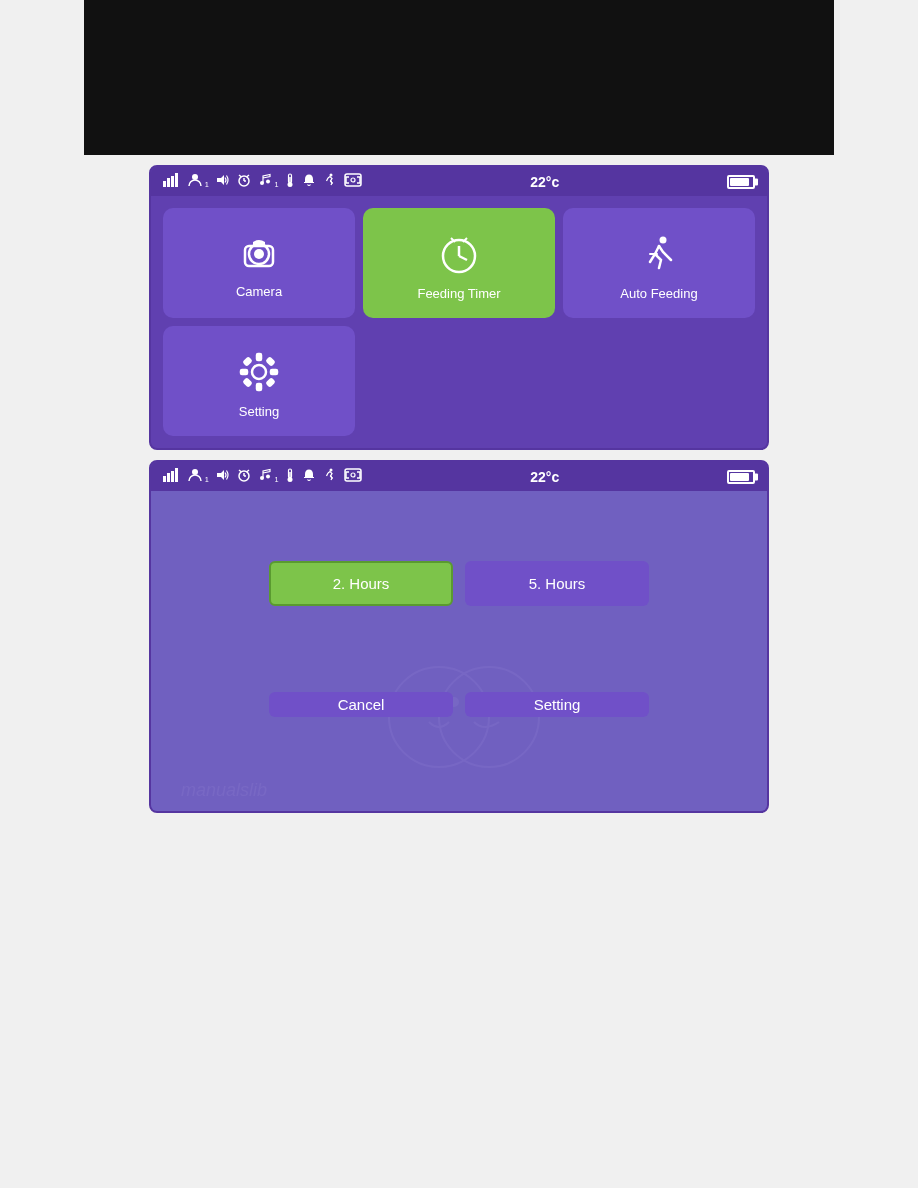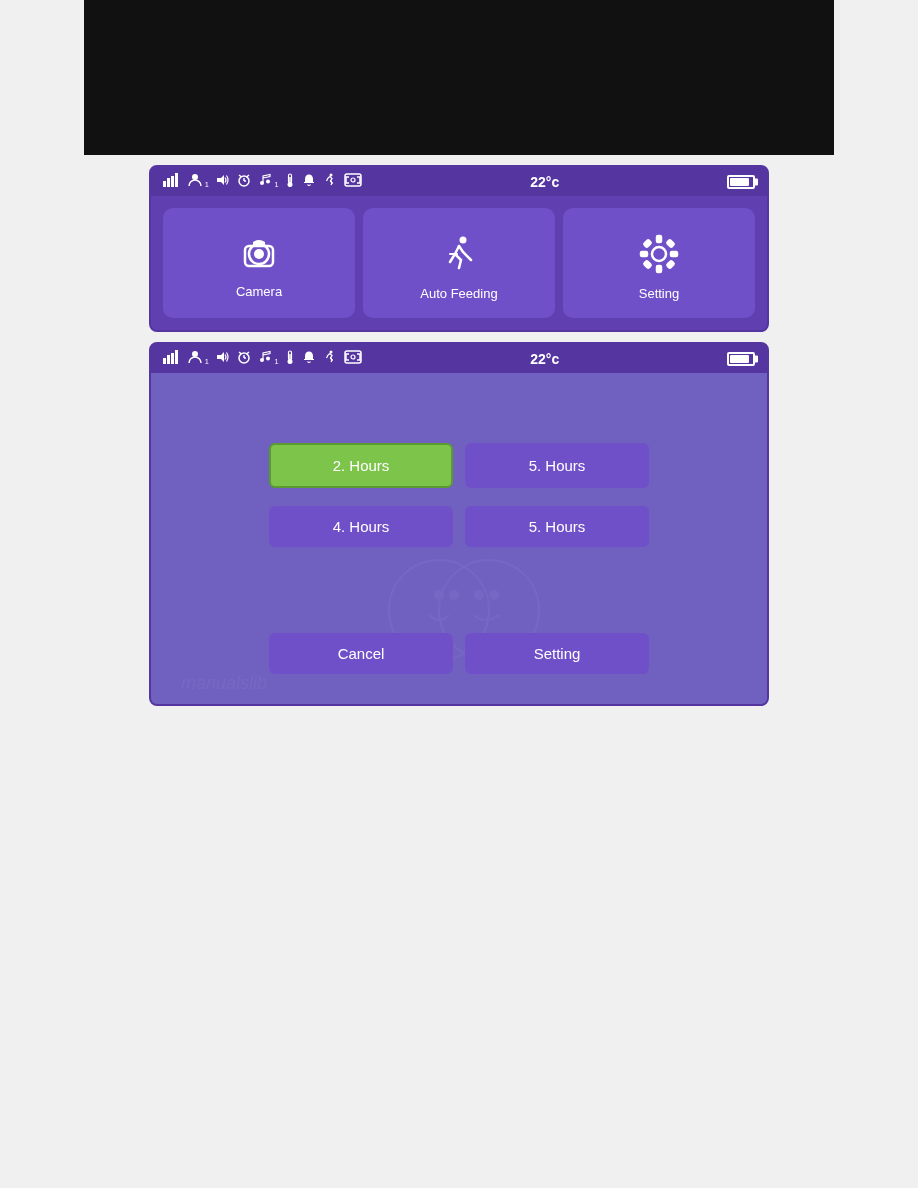--- a/index.html
+++ b/index.html
@@ -170,21 +170,21 @@
       width: 380px;
       position: relative;
       z-index: 1;
     }
 
     .dialog-action-btn {
       background: #7050c8;
       color: white;
       border: none;
       border-radius: 6px;
-      padding: 12px 20px;
+      padding: 4px 20px;
       font-size: 15px;
       cursor: pointer;
       text-align: center;
     }
 
   </style>
 </head>
 <body>
 
 <div class="top-banner"></div>
@@ -283,20 +283,32 @@
             <path d="M16 8 Q22 4 28 8 L28 13 Q22 10 16 13Z" fill="white"></path>
             <circle cx="22" cy="10" r="2" fill="white"></circle>
             <rect x="8" y="12" width="28" height="20" rx="4" stroke="white" stroke-width="2.5" fill="none"></rect>
           </svg>
         </span>
         <span class="menu-item-label">Camera</span>
       </div>
 
 
 
+      <div class="menu-item active">
+        <span class="menu-item-icon">
+          <svg width="44" height="44" viewBox="0 0 44 44">
+            <circle cx="22" cy="24" r="16" stroke="white" stroke-width="2.5" fill="none"></circle>
+            <line x1="22" y1="24" x2="22" y2="14" stroke="white" stroke-width="2.5"></line>
+            <line x1="22" y1="24" x2="30" y2="28" stroke="white" stroke-width="2.5"></line>
+            <line x1="14" y1="6" x2="18" y2="10" stroke="white" stroke-width="2"></line>
+            <line x1="30" y1="6" x2="26" y2="10" stroke="white" stroke-width="2"></line>
+          </svg>
+        </span>
+        <span class="menu-item-label">Feeding Timer</span>
+      </div>
 
       <div class="menu-item">
         <span class="menu-item-icon">
           <svg width="44" height="44" viewBox="0 0 44 44">
             <circle cx="26" cy="8" r="3.5" fill="white"></circle>
             <path d="M22 14 L18 22 L13 30" stroke="white" stroke-width="2.5" fill="none" stroke-linecap="round"></path>
             <path d="M22 14 L26 20 L34 28" stroke="white" stroke-width="2.5" fill="none" stroke-linecap="round"></path>
             <path d="M18 22 L24 28 L22 36" stroke="white" stroke-width="2.5" fill="none" stroke-linecap="round"></path>
             <line x1="13" y1="22" x2="20" y2="22" stroke="white" stroke-width="2" stroke-linecap="round"></line>
           </svg>
@@ -423,24 +435,20 @@
           </svg>
         </div>
 
         <div style="position:absolute; bottom:10px; left:30px; opacity:0.25; z-index:0; font-style:italic; color:#9080d0; font-size:18px; pointer-events:none;">manualslib</div>
 
         <div class="dialog-buttons" style="margin-top: 40px;">
           <button class="dialog-btn selected">2. Hours</button>
           <button class="dialog-btn">5. Hours</button>
         </div>
 
-        <div class="dialog-buttons">
-          <button class="dialog-btn">4. Hours</button>
-          <button class="dialog-btn">5. Hours</button>
-        </div>
 
         <div style="height: 50px;"></div>
 
         <div class="dialog-actions">
           <button class="dialog-action-btn">Cancel</button>
           <button class="dialog-action-btn">Setting</button>
         </div>
       </div>
     </div>
 

